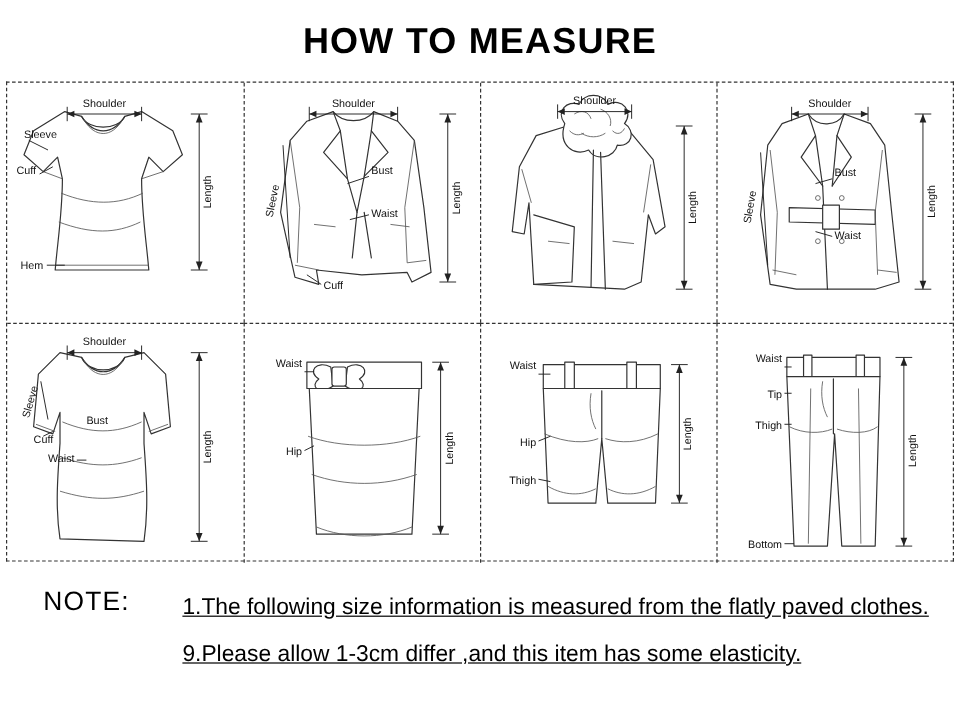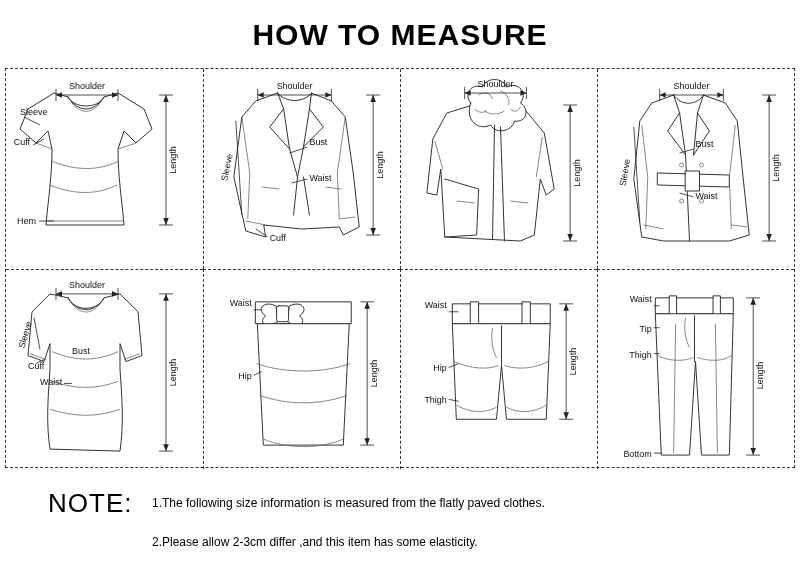--- a/index.html
+++ b/index.html
@@ -65,32 +65,33 @@
 
   
   .notes {
     position: absolute;
     left: 0;
     top: 478px;
     width: 800px;
   }
   .note-head {
     position: absolute;
-    left: 48px;
+    left: 36px;
     top: 10px;
-    font-size: 26px;
+    font-size: 22px;
     letter-spacing: 1px;
     color: #000000;
   }
   .note-line {
     position: absolute;
     left: 152px;
-    font-size: 12px;
+    font-size: 19px;
     color: #000000;
     white-space: nowrap;
+    text-decoration: underline;
   }
   .note-line.l1 { top: 18px; }
   .note-line.l2 { top: 57px; }
 
   
   text {
     font-family: "Liberation Sans", sans-serif;
     font-size: 9px;
     fill: #111111;
   }
@@ -453,16 +454,16 @@
         <line class="measure" x1="149" y1="186" x2="163" y2="186"></line>
         <text class="lbl-v" x="166" y="106" text-anchor="middle" transform="rotate(-90 166 106)">Length</text>
       </svg>
     </div>
 
   </div>
 
   <div class="notes">
     <div class="note-head">NOTE:</div>
     <div class="note-line l1">1.The following size information is measured from the flatly paved clothes.</div>
-    <div class="note-line l2">2.Please allow 2-3cm differ ,and this item has some elasticity.</div>
+    <div class="note-line l2">9.Please allow 1-3cm differ ,and this item has some elasticity.</div>
   </div>
 
 </div>
 
 </body></html>

